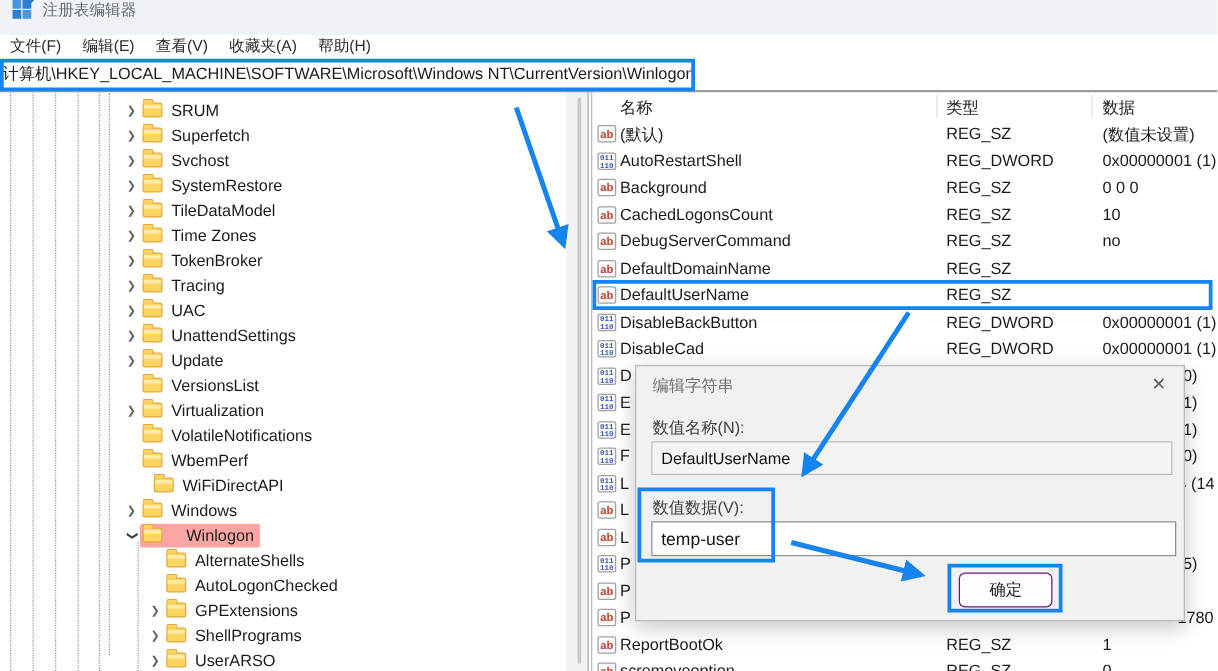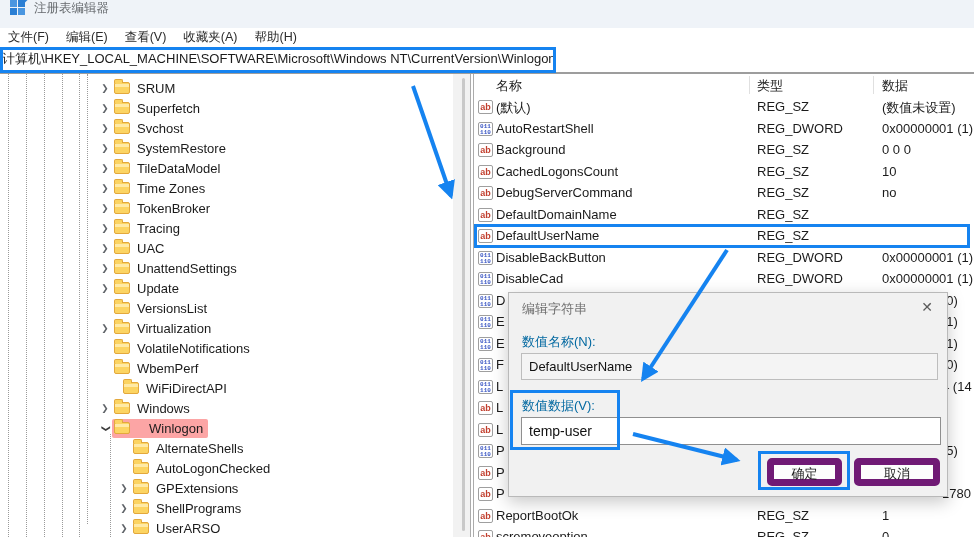--- a/index.html
+++ b/index.html
@@ -58,26 +58,26 @@
   .ric { position:absolute; left:4px; top:3px; width:15px; height:14px; background:#fff; border:1px solid #9f9f9f; border-radius:2px; text-align:center; }
   .ric.sz::before { content:"ab"; color:#c2402f; font-weight:bold; font-size:9px; line-height:12px; display:block; }
   .ric.dw { font-family:"Liberation Mono", monospace; }
   .ric.dw::before { content:"011"; display:block; color:#3a56c4; font-size:6px; line-height:6px; margin-top:1px; font-weight:bold; }
   .ric.dw::after  { content:"110"; display:block; color:#3a56c4; font-size:6px; line-height:5px; font-weight:bold; }
 
   
   .dialog { position:absolute; left:508px; top:292px; width:440px; height:205px; background:#f1f1f1; border:1px solid #b9b9b9; box-shadow:0 5px 16px rgba(0,0,0,.22); z-index:5; }
   .dlg-title { position:absolute; left:13px; top:7px; color:#6e6e6e; font-size:13px; }
   .dlg-close { position:absolute; right:14px; top:6px; color:#5a5a5a; font-size:14px; cursor:default; }
-  .dlg-label { position:absolute; left:13px; font-size:13px; color:#0369a1; }
+  .dlg-label { position:absolute; left:13px; font-size:13px; color:#404040; }
   .lbl-name { top:40px; } .lbl-data { top:104px; }
   .dlg-input { position:absolute; left:12px; width:417px; height:27px; font-size:13px; padding:0 7px; font-family:"Liberation Sans", sans-serif; }
   .inp-name { top:60px; background:#f4f4f4; border:1px solid #bdbdbd; color:#111; }
   .inp-data { top:124px; width:420px; height:28px; background:#fff; border:1px solid #8f8f8f; font-size:14px; color:#111; }
-  .dlg-btn { position:absolute; top:165px; height:28px; background:#fdfdfd; border:7px solid #701a75; border-radius:5px; font-size:13px; font-family:"Liberation Sans", sans-serif; color:#1a1a1a; }
+  .dlg-btn { position:absolute; top:165px; height:28px; background:#fdfdfd; border:1px solid #701a75; border-radius:5px; font-size:13px; font-family:"Liberation Sans", sans-serif; color:#1a1a1a; }
   .btn-ok { left:258px; width:75px; }
   .btn-cancel { left:345px; width:86px; }
 
   
   .ann { position:absolute; border:3px solid #1583f0; z-index:10; pointer-events:none; }
   .ann-address { left:0; top:47px; width:556px; height:26px; }
   .ann-row { left:474px; top:224px; width:496px; height:24px; }
   .ann-data { left:510px; top:390px; width:110px; height:60px; }
   .ann-ok { left:758px; top:451px; width:92px; height:39px; }
   svg.arrows { position:absolute; left:0; top:0; width:974px; height:537px; z-index:11; pointer-events:none; }
@@ -407,21 +407,20 @@
   </div>
 
 <div class="dialog">
   <div class="dlg-title">编辑字符串</div>
   <div class="dlg-close">✕</div>
   <div class="dlg-label lbl-name">数值名称(N):</div>
   <input class="dlg-input inp-name" readonly="" value="DefaultUserName" style="">
   <div class="dlg-label lbl-data">数值数据(V):</div>
   <input class="dlg-input inp-data" value="temp-user" style="">
   <button class="dlg-btn btn-ok">确定</button>
-  <button class="dlg-btn btn-cancel">取消</button>
 </div>
 
 <div class="ann ann-address"></div>
 <div class="ann ann-row"></div>
 <div class="ann ann-data"></div>
 <div class="ann ann-ok"></div>
 
 <svg class="arrows">
   <defs>
     <marker id="ah" viewBox="0 0 10 10" refX="8" refY="5" markerWidth="4.6" markerHeight="4.6" orient="auto-start-reverse">

